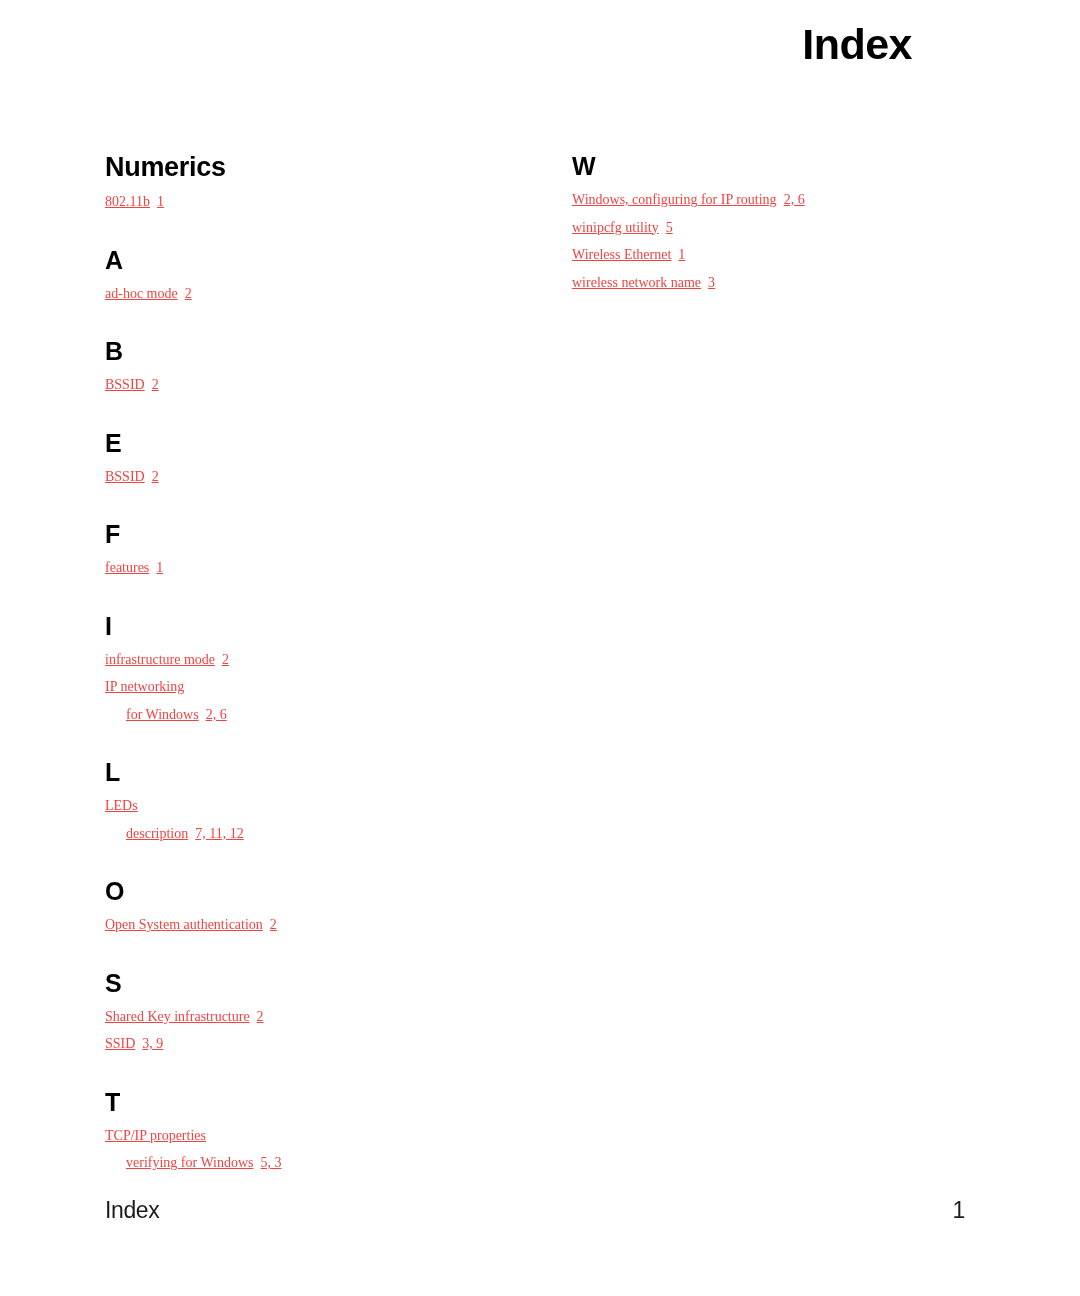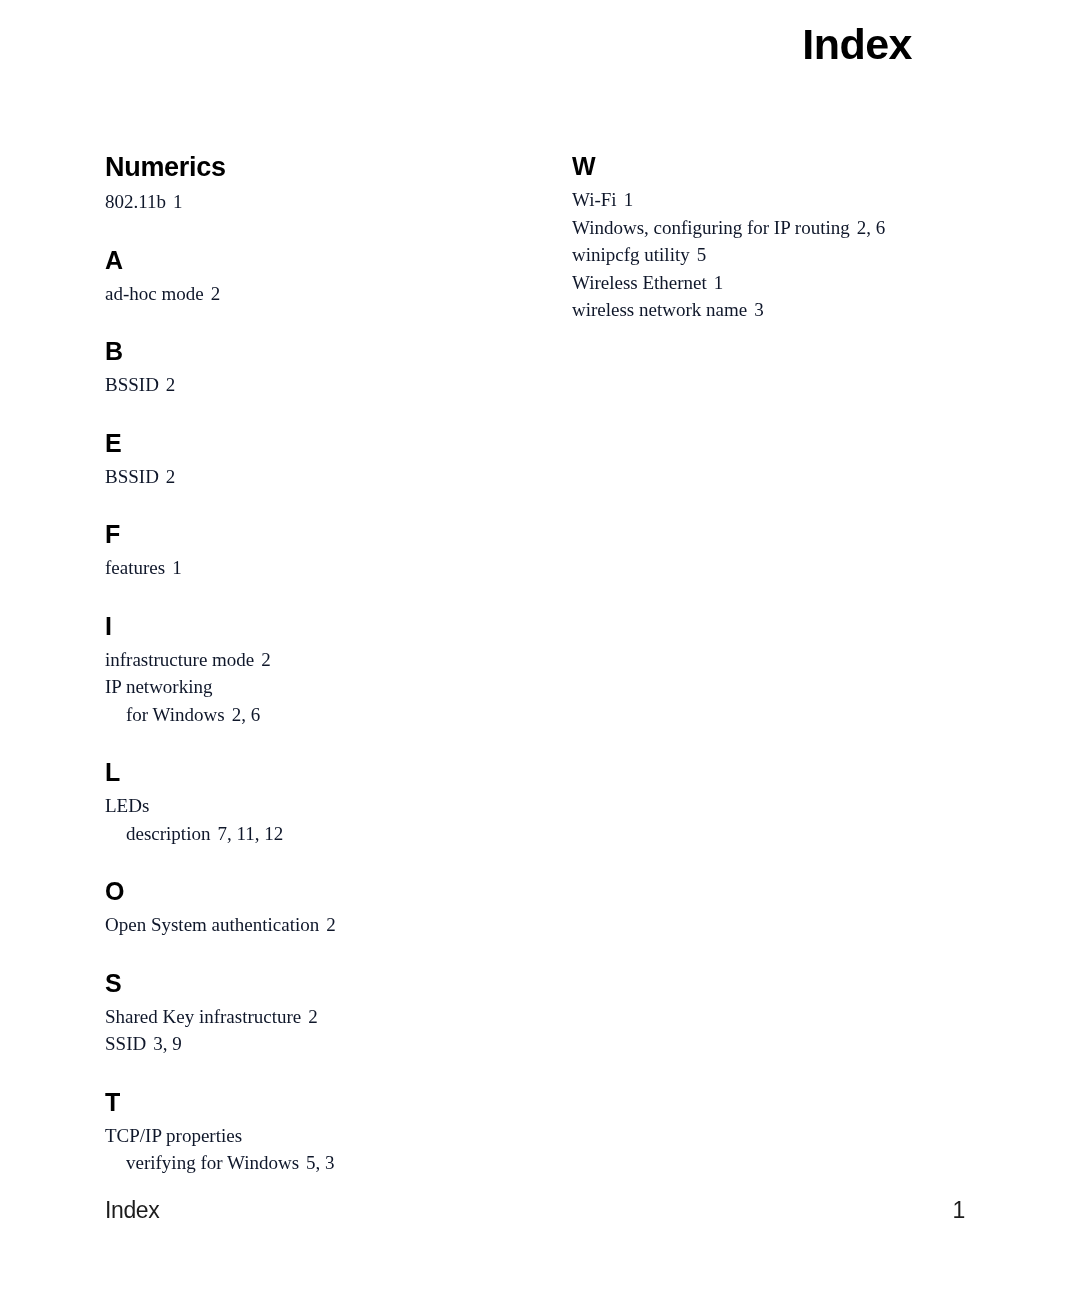--- a/index.html
+++ b/index.html
@@ -68,24 +68,25 @@
     font-size: 27px;
   }
 
   .entries {
     margin: 0;
     padding: 0;
     list-style: none;
   }
   .entry {
     font-family: "Liberation Serif", serif;
-    font-size: 19px;
+    font-size: 14px;
     line-height: 27.5px;
-    color: #0f172a;
+    color: #ef4444;
     white-space: nowrap;
+    text-decoration: underline;
   }
   .entry.sub {
     padding-left: 21px;
   }
   .entry .term { }
   .entry .locators {
     margin-left: 7px;
   }
   .entry .see {
     font-style: italic;
@@ -184,21 +185,20 @@
         <ul class="entries">
           <li class="entry"><span class="term">TCP/IP properties</span></li>
           <li class="entry sub"><span class="term">verifying for Windows</span><span class="locators">5, 3</span></li>
         </ul>
       </div>
     </div>
   <div class="column right" id="col-right">
       <div class="section">
         <div class="section-heading letter">W</div>
         <ul class="entries">
-          <li class="entry"><span class="term">Wi-Fi</span><span class="locators">1</span></li>
           <li class="entry"><span class="term">Windows, configuring for IP routing</span><span class="locators">2, 6</span></li>
           <li class="entry"><span class="term">winipcfg utility</span><span class="locators">5</span></li>
           <li class="entry"><span class="term">Wireless Ethernet</span><span class="locators">1</span></li>
           <li class="entry"><span class="term">wireless network name</span><span class="locators">3</span></li>
         </ul>
       </div>
     </div>
 </div>
 
 <div class="footer">

